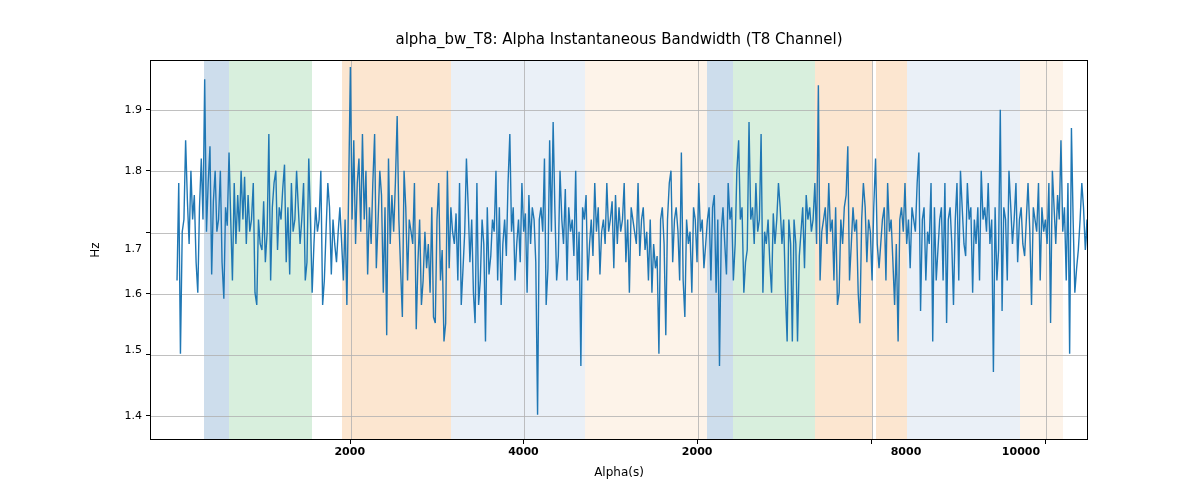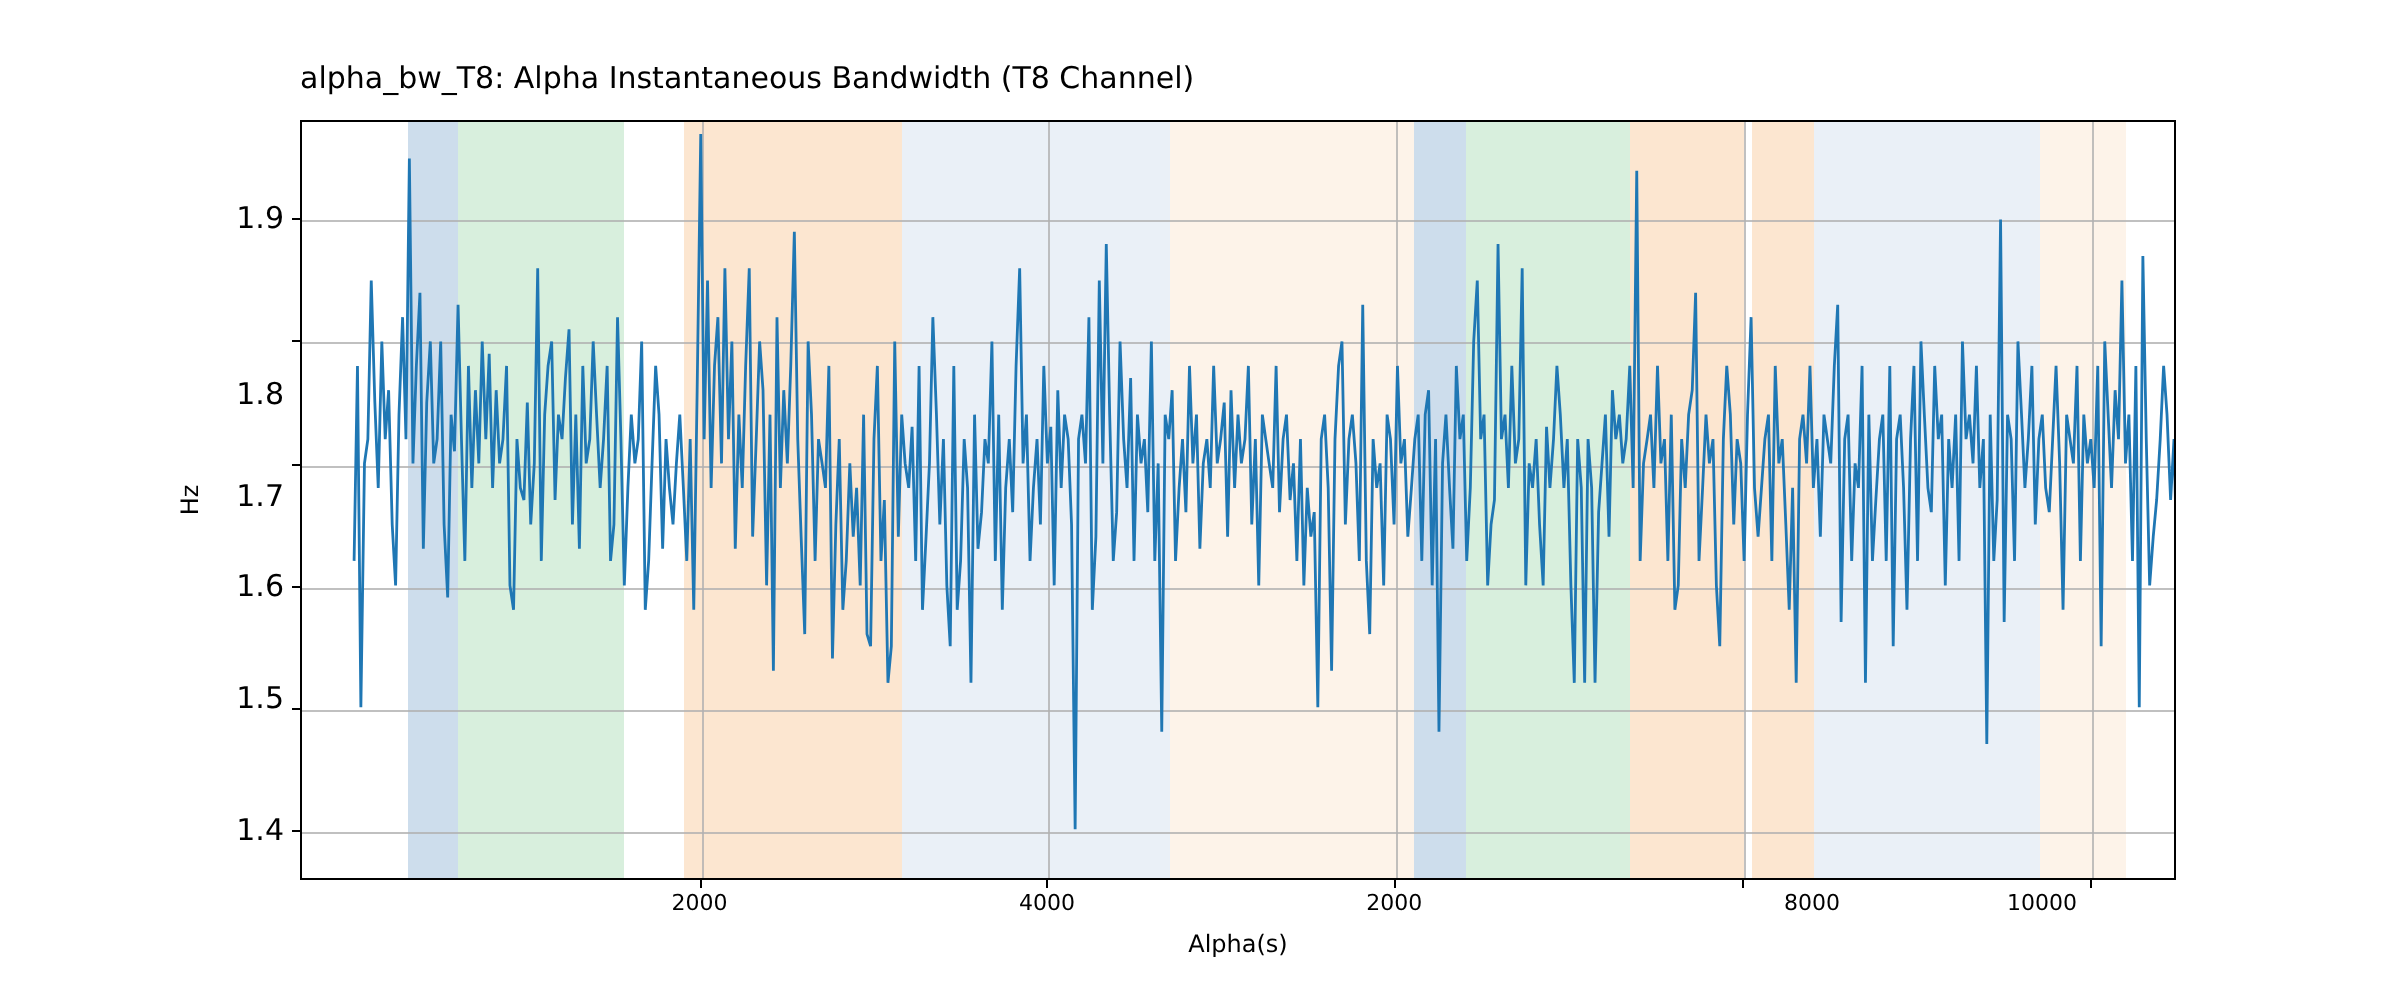--- a/index.html
+++ b/index.html
@@ -26,21 +26,21 @@
     width: 100%;
     height: 100%;
     border: 1px solid #000000;
     overflow: hidden;
   }
   .title {
     position: absolute;
     top: 30px;
     left: 150px;
     width: 938px;
-    text-align: left;
+    text-align: center;
     font-size: 15px;
     color: #000;
   }
   .ylabel {
     position: absolute;
     left: 95px;
     top: 250px;
     transform: translate(-50%, -50%) rotate(-90deg);
     font-size: 12px;
     color: #000;
@@ -51,32 +51,33 @@
     width: 938px;
     top: 465px;
     text-align: center;
     font-size: 12px;
     color: #000;
   }
   .ytick {
     position: absolute;
     right: 100%;
     padding-right: 8px;
-    font-size: 15px;
+    font-size: 11px;
     transform: translateY(-50%);
     color: #000;
     white-space: nowrap;
   }
   .xtick {
     position: absolute;
     top: 100%;
     padding-top: 5px;
     font-size: 11px;
     transform: translateX(-50%);
     color: #000;
+    font-weight: bold;
   }
   .grid-h {
     position: absolute;
     left: 0;
     width: 100%;
     height: 0;
     border-top: 1px solid #b0b0b0;
     opacity: 0.8;
   }
   .grid-v {
@@ -157,21 +158,21 @@
   </div>
   <div id="yticks">
       <div class="ytick" style="top: 355.484px;">1.4</div>
       <div class="tick-mark-y" style="top: 355.484px;"></div>
       <div class="ytick" style="top: 289px;">1.5</div>
       <div class="tick-mark-y" style="top: 294.194px;"></div>
       <div class="ytick" style="top: 232.903px;">1.6</div>
       <div class="tick-mark-y" style="top: 232.903px;"></div>
       <div class="ytick" style="top: 171.613px; margin-top: 16px;">1.7</div>
       <div class="tick-mark-y" style="top: 171.613px;"></div>
-      <div class="ytick" style="top: 110.323px; margin-top: 27px;">1.8</div>
+      <div class="ytick" style="top: 110.323px;">1.8</div>
       <div class="tick-mark-y" style="top: 110.323px;"></div>
       <div class="ytick" style="top: 49.0323px;">1.9</div>
       <div class="tick-mark-y" style="top: 49.0323px;"></div>
     </div>
   <div id="xticks">
       <div class="xtick" style="left: 199.759px;">2000</div>
       <div class="tick-mark-x" style="left: 199.759px;"></div>
       <div class="xtick" style="left: 373.463px;">4000</div>
       <div class="tick-mark-x" style="left: 373.463px;"></div>
       <div class="xtick" style="left: 547.167px;">2000</div>

